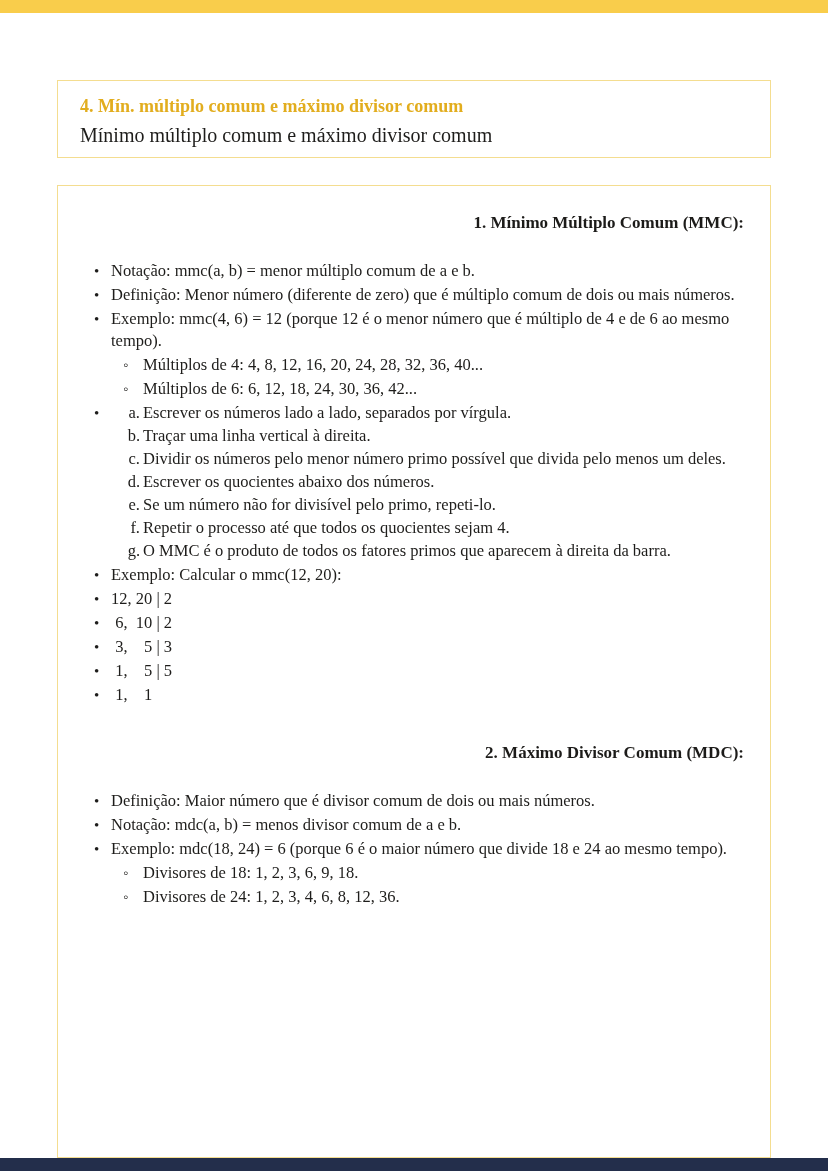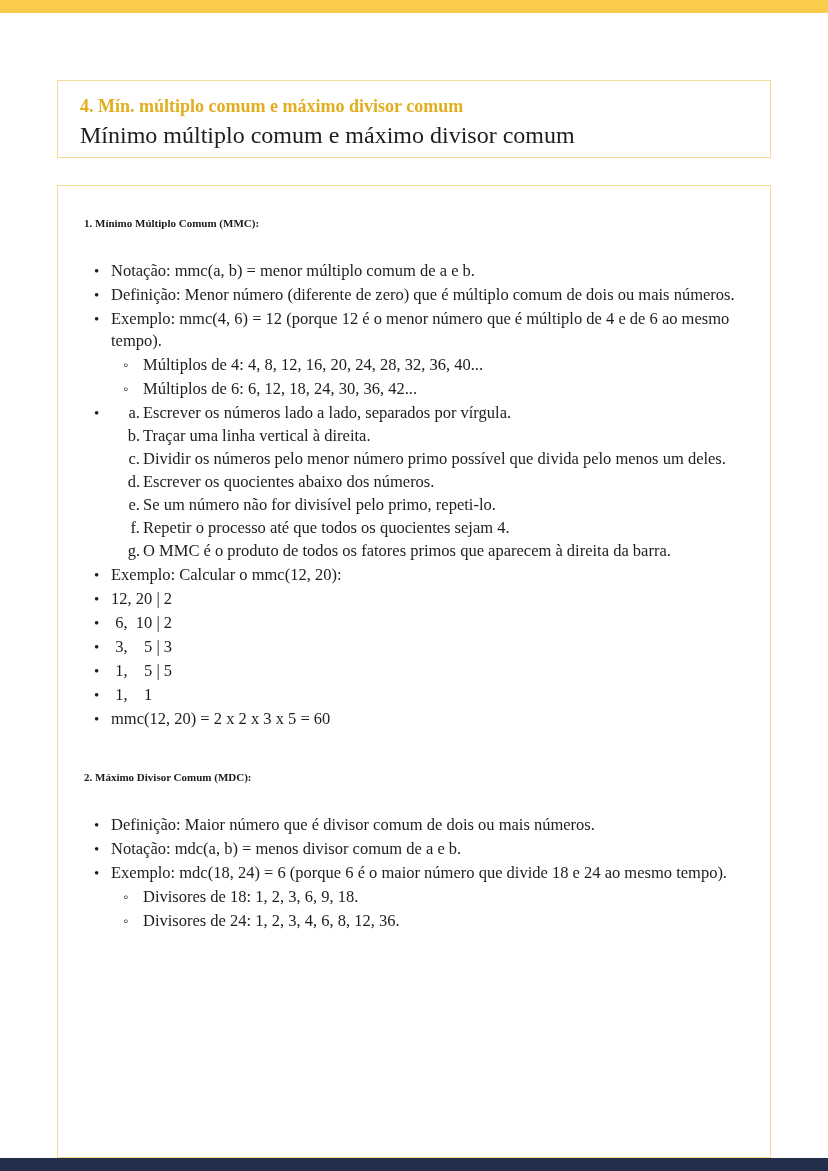--- a/index.html
+++ b/index.html
@@ -35,37 +35,38 @@
   }
   .title {
     margin: 0;
     font-size: 18px;
     line-height: 32px;
     font-weight: bold;
     color: var(--title_gold, #e2ad1e);
   }
   .subtitle {
     margin: 1px 0 0;
-    font-size: 24px;
+    font-size: 20px;
     line-height: 24px;
     color: #1e1d1b;
   }
   .content-box {
     position: absolute;
     left: 57px; top: 185px; width: 714px; height: 973px;
     border: 1px solid var(--box_border, #f4dd90);
     padding: 26px 26px 20px;
     background: #ffffff;
   }
   .section-heading {
     margin: 0 0 26px;
-    font-size: 11px;
+    font-size: 17px;
     line-height: 22px;
     font-weight: bold;
     color: #1c1b19;
+    text-align: right;
   }
   .section-heading.second { margin-top: 36px; }
 
   ul.l1 { list-style: none; margin: 0; padding: 0 0 0 10px; }
   ul.l1 > li {
     position: relative;
     padding-left: 17px;
     margin-bottom: 2px;
     font-size: 16.5px;
     line-height: 22px;
@@ -180,23 +181,20 @@
       </li>
       <li>
         <span class="calc-line"> 3,    5 | 3</span>
       </li>
       <li>
         <span class="calc-line"> 1,    5 | 5</span>
       </li>
       <li>
         <span class="calc-line"> 1,    1</span>
       </li>
-      <li>
-        <span>mmc(12, 20) = 2 x 2 x 3 x 5 = 60</span>
-      </li>
     </ul>
 
     <h2 class="section-heading second">2. Máximo Divisor Comum (MDC):</h2>
 
     <ul class="l1">
       <li>
         <span>Definição: Maior número que é divisor comum de dois ou mais números.</span>
       </li>
       <li>
         <span>Notação: mdc(a, b) = menos divisor comum de a e b.</span>

